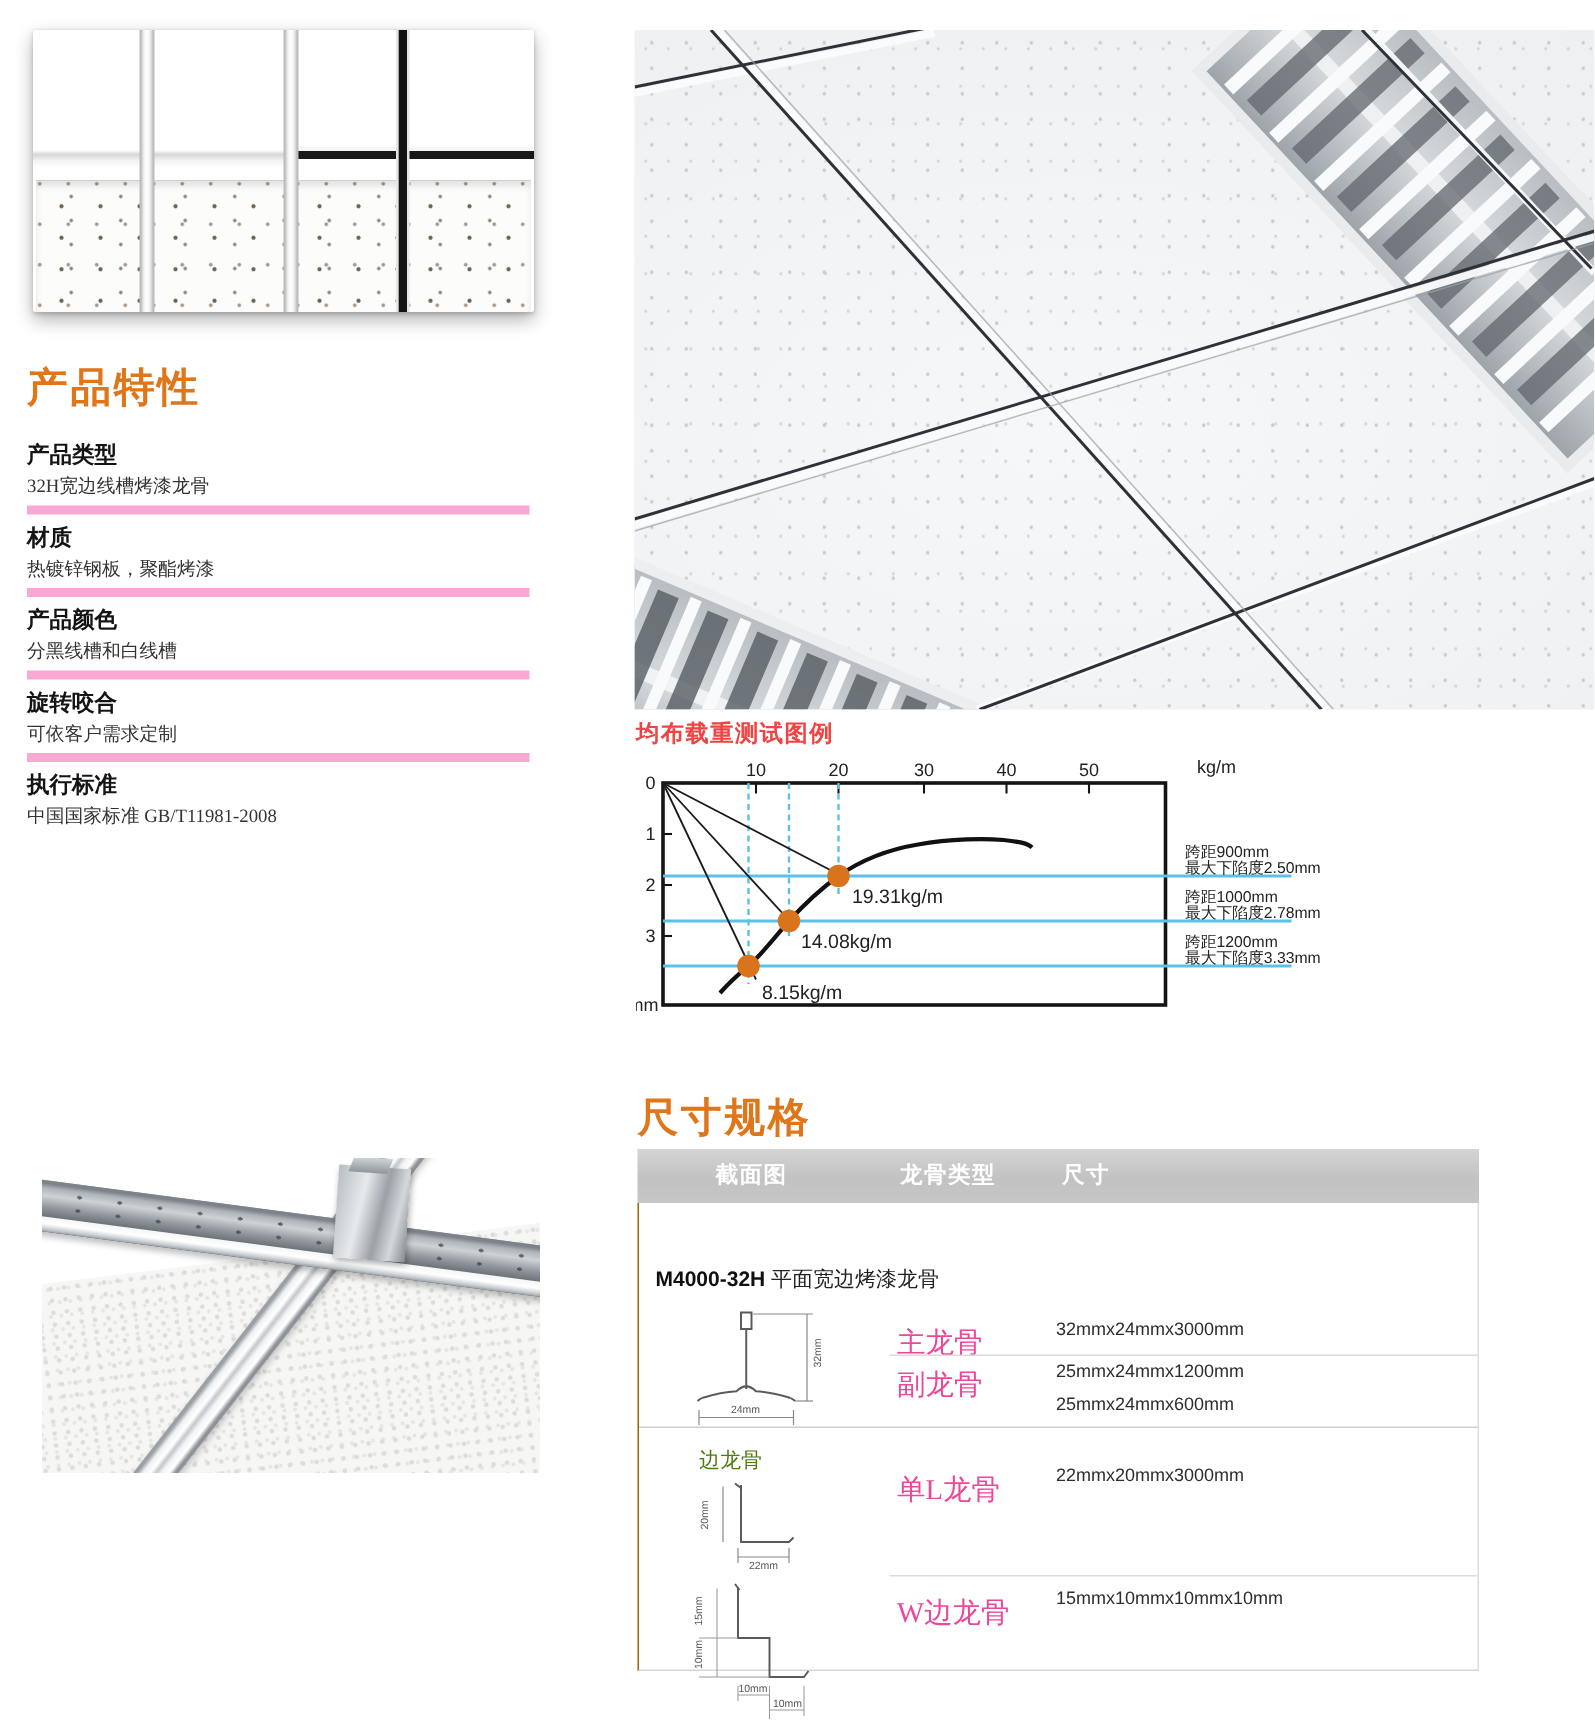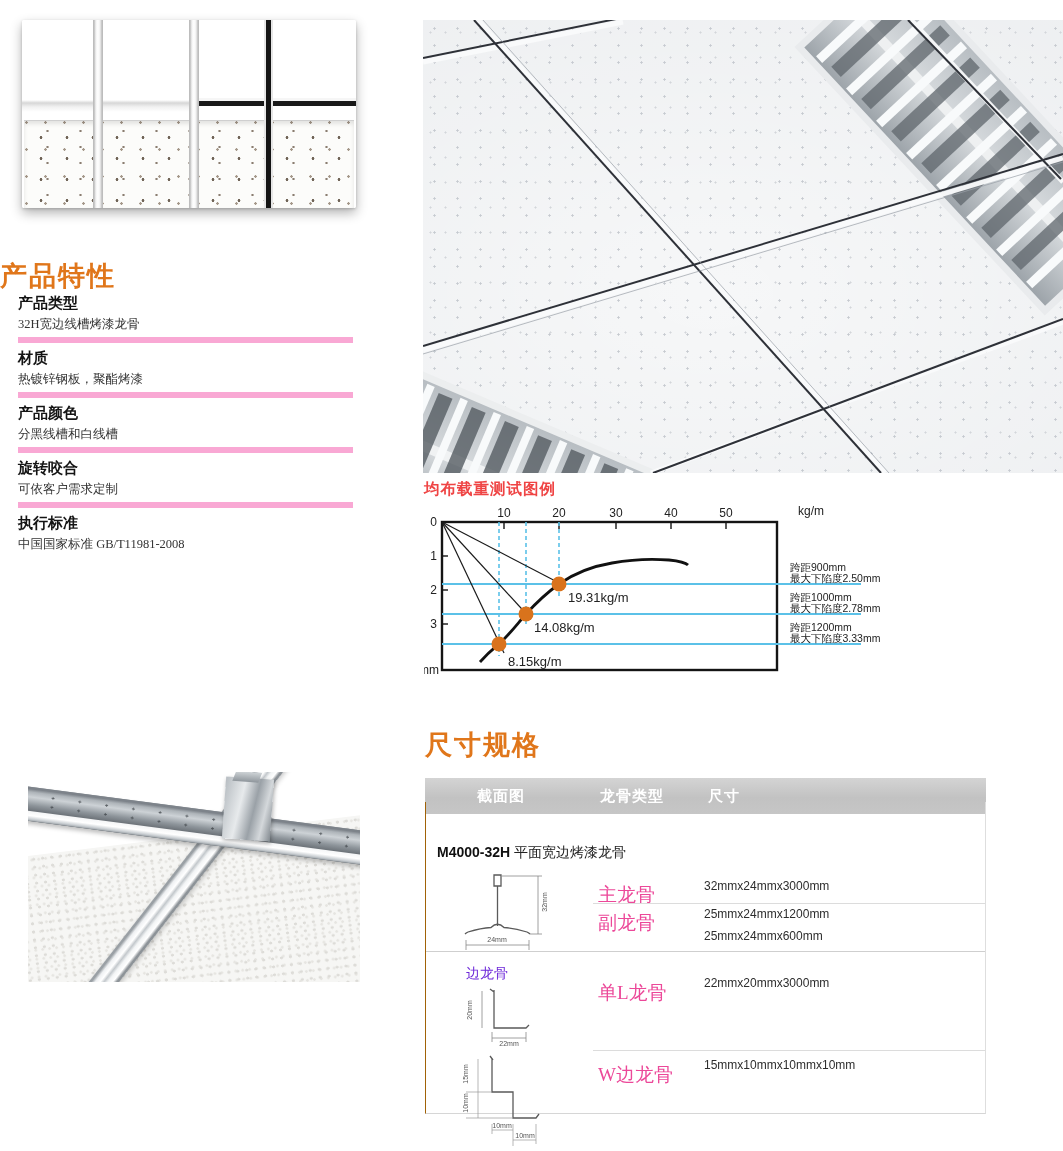--- a/index.html
+++ b/index.html
@@ -45,34 +45,34 @@
   .photo svg { position:absolute; left:0; top:0; }
 
   
   .chart-title { position:absolute; left:424px; top:479px; font-family:"Liberation Serif", serif;
                  font-weight:bold; font-size:15.5px; color:#ef4444; letter-spacing:1px; }
   .chart { position:absolute; left:424px; top:501px; }
   .chart text { font-family:"Liberation Sans", sans-serif; fill:#222; }
 
   
   .spec-table { position:absolute; left:425px; top:766px; width:561px; height:348px; }
-  .spec-head { position:absolute; left:0; top:12px; right:0; height:36px;
+  .spec-head { position:absolute; left:0; top:0; right:0; height:36px;
                background:linear-gradient(#d4d4d4,#c2c2c2 55%,#c6c6c6);padding-left:16px; }
   .spec-head span { position:absolute; top:0; line-height:36px; color:#ffffff; font-weight:bold;
                     font-family:"Liberation Serif", serif; font-size:15px; letter-spacing:1px; }
   .spec-body { position:absolute; left:0; right:0; top:36px; bottom:0;
                border-left:1px solid #a16207; border-right:1px solid #dedede; border-bottom:1px solid #d6d6d6; }
   .model-line { position:absolute; left:11px; top:42px; font-size:14px; }
   .model-line .model { font-weight:bold; color:#101010; }
   .model-line .model-desc { font-family:"Liberation Serif", serif; color:#222; }
   .k-type { position:absolute; left:172px; font-family:"Liberation Serif", serif; font-size:19px; color:#ec4899; }
   .k-size { position:absolute; left:278px; font-size:12px; color:#2d2d2d; }
   .divider-part { position:absolute; left:167px; right:0; height:1px; background:#dcdcdc; }
   .divider-full { position:absolute; left:0; right:0; height:1px; background:#cfcfcf; }
-  .edge-label { position:absolute; left:40px; top:163px; font-family:Liberation Mono, monospace; font-size:14px; color:#6d28d9; }
+  .edge-label { position:absolute; left:40px; top:163px; font-family:Liberation Mono, monospace; font-size:14px; color:#4d7c0f; }
   .profile-svg { position:absolute; }
   .profile-svg path, .profile-svg line { fill:none; }
   .dim-text { font-family:"Liberation Sans", sans-serif; font-size:7px; fill:#555; }
 
   
   .detail-photo { position:absolute; left:28px; top:772px; width:332px; height:210px; overflow:hidden; background:#fff; }
   .dp-tile { position:absolute; left:-25px; top:62px; width:420px; height:190px; transform:rotate(-7deg);
              background-color:#f6f6f4;
              background-image:
                radial-gradient(circle, #dddcd8 0 1.2px, rgba(0,0,0,0) 1.8px),
@@ -116,21 +116,21 @@
     </div>
     <div class="g-panel" style="left:246px;width:88px;">
       <div class="g-band black"></div>
       <div class="g-tile"></div>
     </div>
     <div class="g-vstrip white" style="left:71px;width:10px;"></div>
     <div class="g-vstrip white" style="left:167px;width:10px;"></div>
     <div class="g-vstrip black" style="left:242px;width:9px;"></div>
   </div>
 
-  <div class="sec-title" style="left:0; top:240px;margin-top:18px;">产品特性</div>
+  <div class="sec-title" style="left:18px; top:240px;">产品特性</div>
   <div class="features">
     <div class="feat">
       <div class="f-label">产品类型</div>
       <div class="f-value">32H宽边线槽烤漆龙骨</div>
     </div>
     <div class="feat">
       <div class="f-label">材质</div>
       <div class="f-value">热镀锌钢板，聚酯烤漆</div>
     </div>
     <div class="feat">

